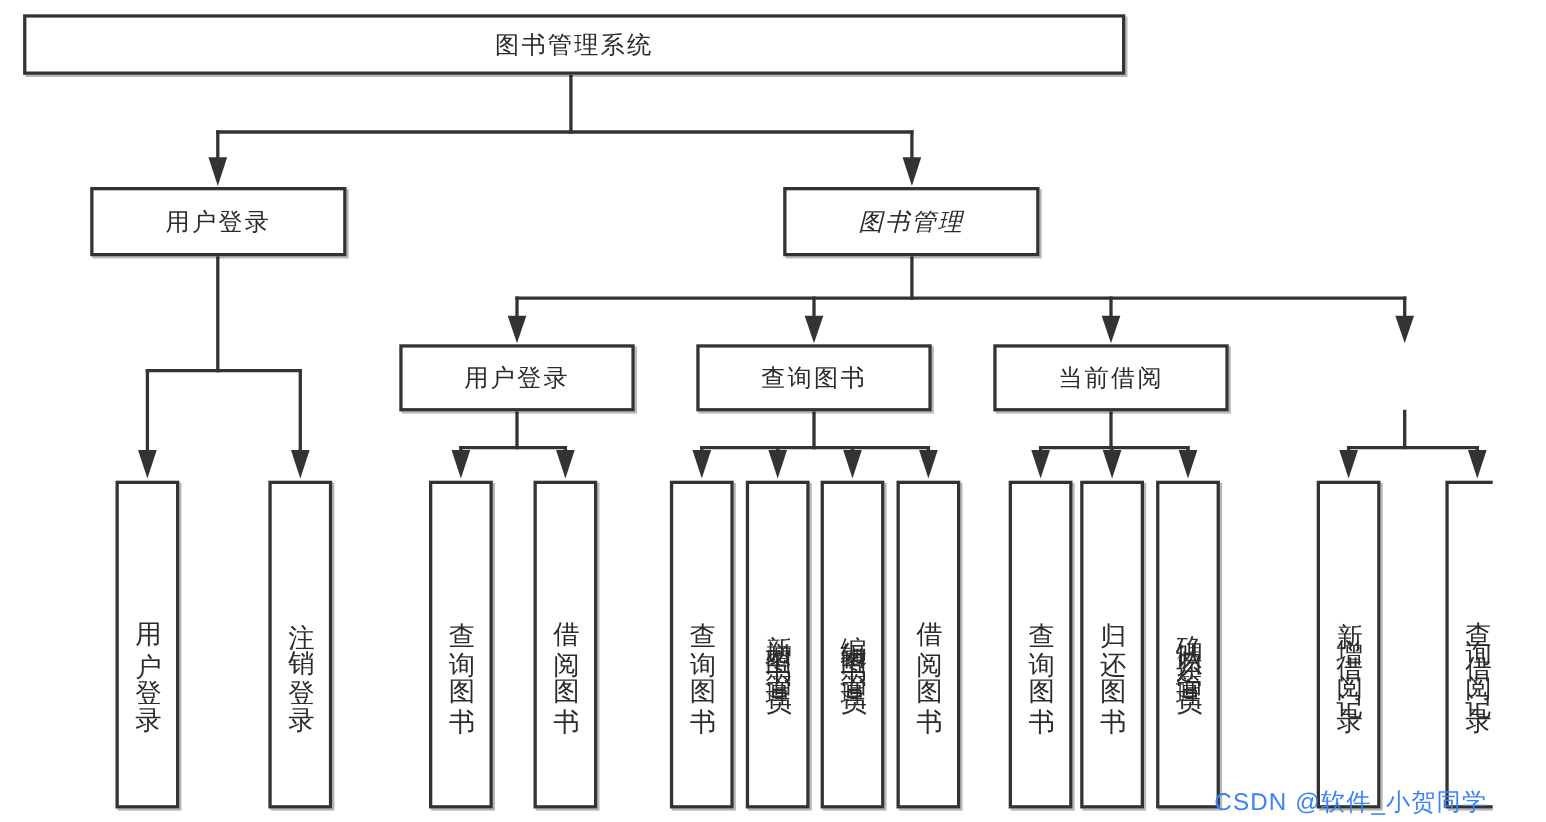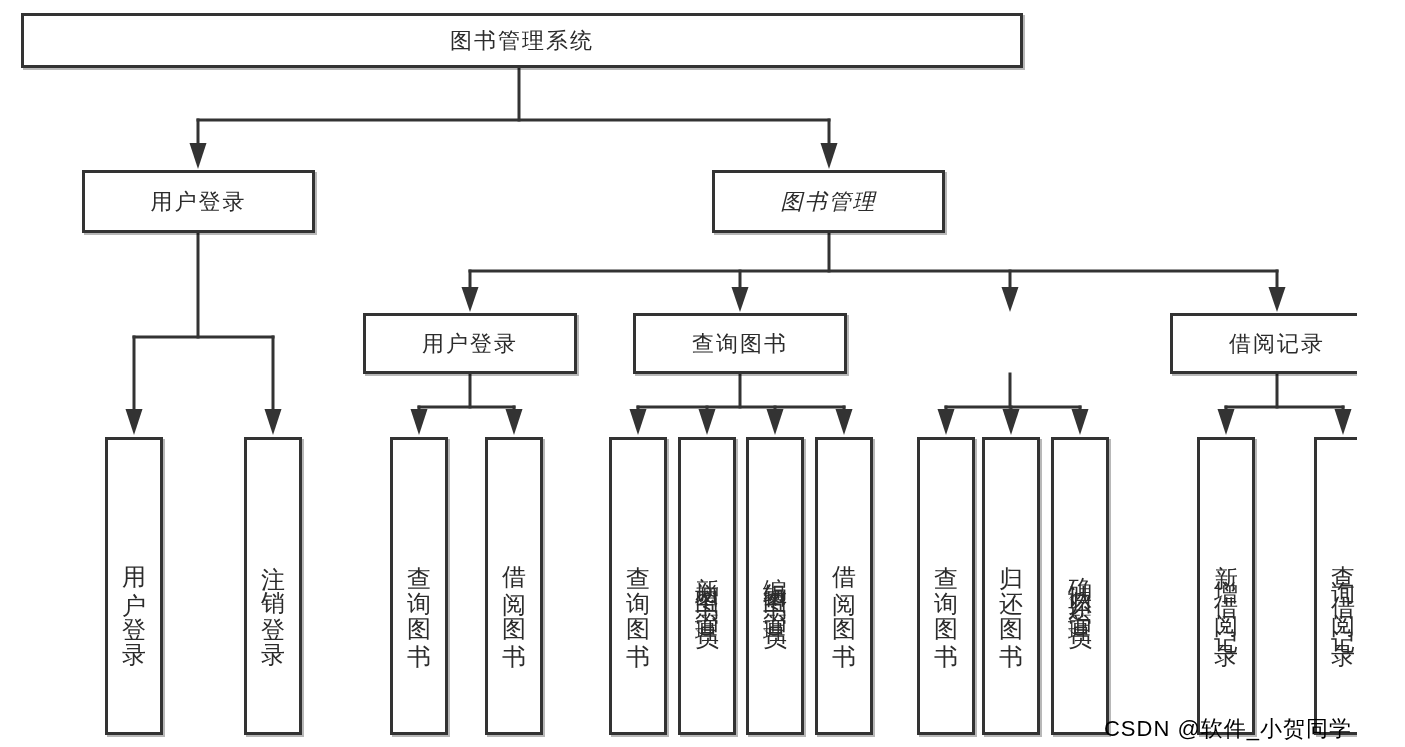--- a/index.html
+++ b/index.html
@@ -44,21 +44,21 @@
     color: #2b2b2b;
   }
   .vt.sp4 { letter-spacing: 26px; margin-bottom: -26px; }
   .vt.sp6 { letter-spacing: 16px; margin-bottom: -16px; }
   .vt.sp9 { letter-spacing: 7px;  margin-bottom: -7px; }
   .watermark {
     position: absolute;
     right: 5px;
     bottom: 3px;
     font-size: 22px;
-    color: #000000;
+    color: #3b82f6;
     z-index: 5;
     white-space: nowrap;
     letter-spacing: 1px;
   }
 </style>
 </head>
 <body>
 
 <div class="canvas">
 
@@ -131,21 +131,21 @@
     </g>
   </svg>
 
   <div class="node hbox" style="left:21px; top:13px; width:1002px; height:55px;">图书管理系统</div>
 
   <div class="node hbox" style="left:82px; top:170px; width:233px; height:63px;">用户登录</div>
   <div class="node hbox" style="left:712px; top:170px; width:233px; height:63px;font-style:italic;">图书管理</div>
 
   <div class="node hbox" style="left:363px; top:313px; width:214px; height:61px;">用户登录</div>
   <div class="node hbox" style="left:633px; top:313px; width:214px; height:61px;">查询图书</div>
-  <div class="node hbox" style="left:1170px; top:313px; width:214px; height:61px;">借阅记录</div>
+  <div class="node hbox" style="left:903px; top:313px; width:214px; height:61px;">当前借阅</div>
 
   <div class="node vbox" style="left:105px; top:437px; width:58px; height:298px;">
     <span class="vt sp4">用户登录</span>
   </div>
   <div class="node vbox" style="left:244px; top:437px; width:58px; height:298px;">
     <span class="vt sp4">注销登录</span>
   </div>
 
   <div class="node vbox" style="left:390px; top:437px; width:58px; height:298px;">
     <span class="vt sp4">查询图书</span>

